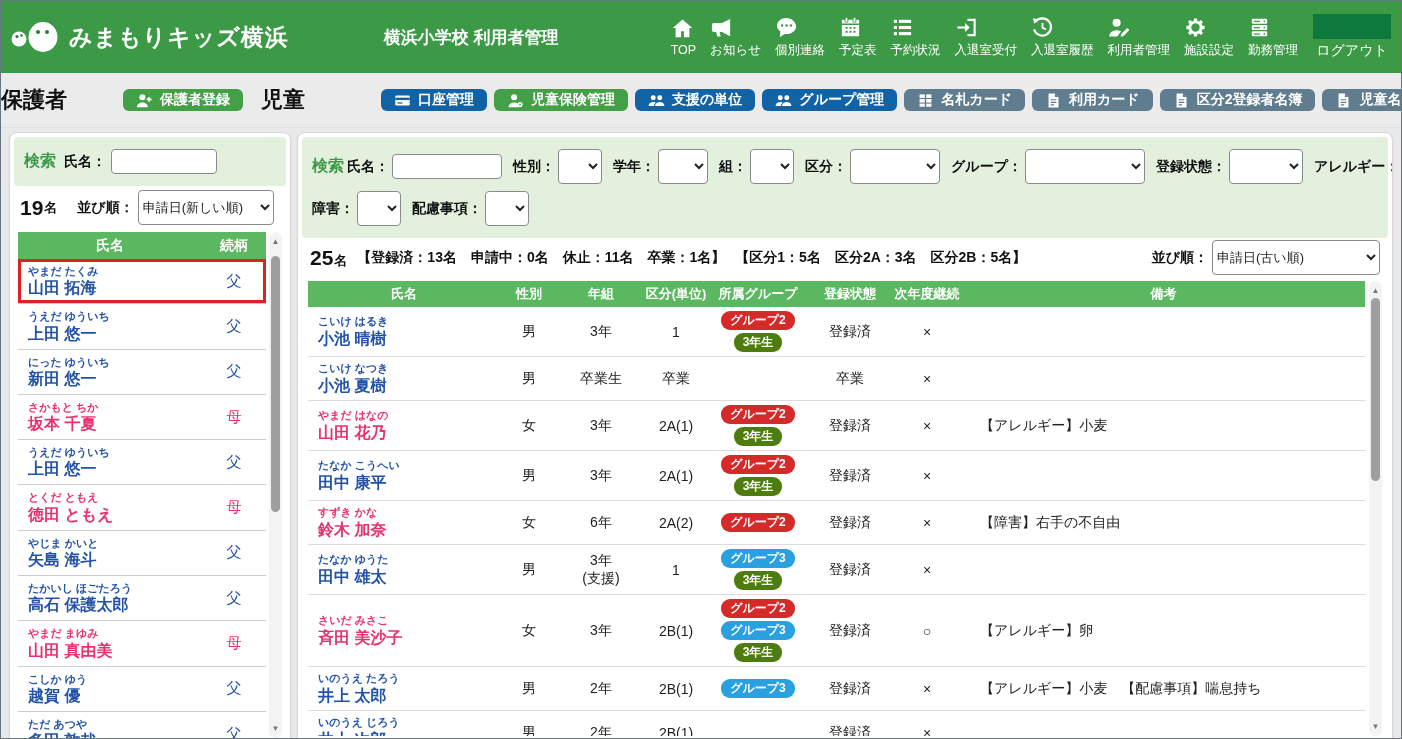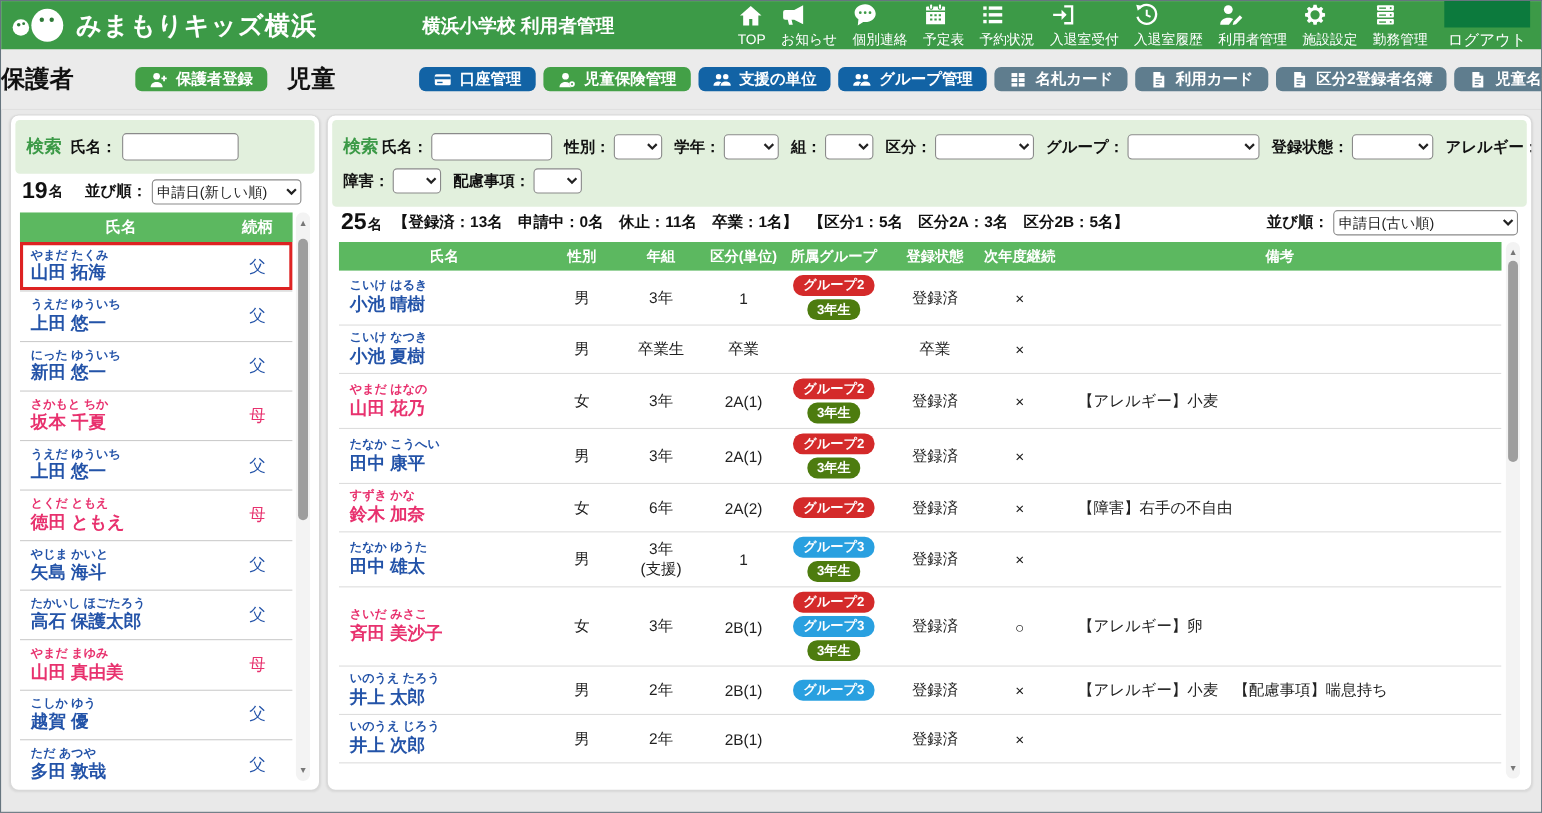--- a/index.html
+++ b/index.html
@@ -1,20 +1,20 @@
 <!DOCTYPE html>
 <html><head>
 <meta charset="utf-8">
 <style>
 *{box-sizing:border-box;margin:0;padding:0}
 html,body{width:1402px;height:739px;overflow:hidden}
 body{font-family:"Liberation Sans","DejaVu Sans",sans-serif;background:#e9e9e9;border:1px solid #66757f}
 
 
-.topbar{height:44px;background:#3c9a47;display:flex;align-items:center;color:#fff;padding:0 8px;--icon-bg:#3c9a47}
+.topbar{height:72px;background:#3c9a47;display:flex;align-items:center;color:#fff;padding:0 8px;--icon-bg:#3c9a47}
 .brand{display:flex;align-items:center;gap:6px;cursor:pointer}
 .brand svg{width:54px;height:40px;display:block}
 .brand-name{font-size:23px;font-weight:bold;letter-spacing:1px;white-space:nowrap}
 .page-title{font-size:17px;font-weight:bold;margin-left:95px;white-space:nowrap}
 .topnav{display:flex;margin-left:auto;align-items:center}
 .nav-item{display:flex;flex-direction:column;align-items:flex-start;padding:0 7px;cursor:pointer;gap:3px}
 .nav-item .icon,.nav-item .icon svg{width:23px;height:23px;display:block}
 .nav-label{font-size:12.5px;white-space:nowrap}
 .logout{display:flex;flex-direction:column;align-items:center;margin-left:8px;margin-right:2px;cursor:pointer}
 .logout-box{width:78px;height:25px;background:#0c7a3d;display:block;margin-bottom:3px}
@@ -36,21 +36,21 @@
 .main{display:flex;gap:6px;padding:4px 8px 8px;height:627px}
 .panel{background:#fff;border:1px solid #d8d8d8;border-radius:8px;box-shadow:0 1px 2px rgba(0,0,0,.08);display:flex;flex-direction:column;overflow:hidden}
 .left-panel{width:282px;flex:none}
 .right-panel{flex:1}
 
 .searchbox{background:#e2f0dd;border-radius:4px;margin:4px;padding:12px 10px}
 .g-search{display:flex;align-items:center;gap:5px}
 .search-label{color:#3c9a47;font-weight:bold;font-size:16px;margin-right:3px;white-space:nowrap}
 .f-label{font-weight:bold;font-size:14px;color:#111;white-space:nowrap}
 input[type=text]{height:25px;border:1px solid #8a8a8a;border-radius:4px;padding:0 5px;font-size:13px;font-family:inherit;background:#fff}
-select{height:23px;border:1px solid #8a8a8a;border-radius:4px;font-size:13px;background:#fff;font-family:inherit;color:#222}
+select{height:35px;border:1px solid #8a8a8a;border-radius:4px;font-size:13px;background:#fff;font-family:inherit;color:#222}
 .f-row{display:flex;align-items:center;width:100%}
 .f-row + .f-row{margin-top:7px}
 .f-row-inner{display:inline-flex;align-items:center}
 .f-item{display:inline-flex;align-items:center;gap:3px;margin-right:11px}
 
 
 .count-row{display:flex;align-items:center;padding:0 10px;margin:0 0 7px}
 .count-num{font-size:21px;font-weight:bold;color:#111}
 .count-unit{font-size:13px;font-weight:bold;margin-left:1px;color:#111}
 .sort-label{font-size:14px;font-weight:bold;margin-right:4px;white-space:nowrap;color:#111}

